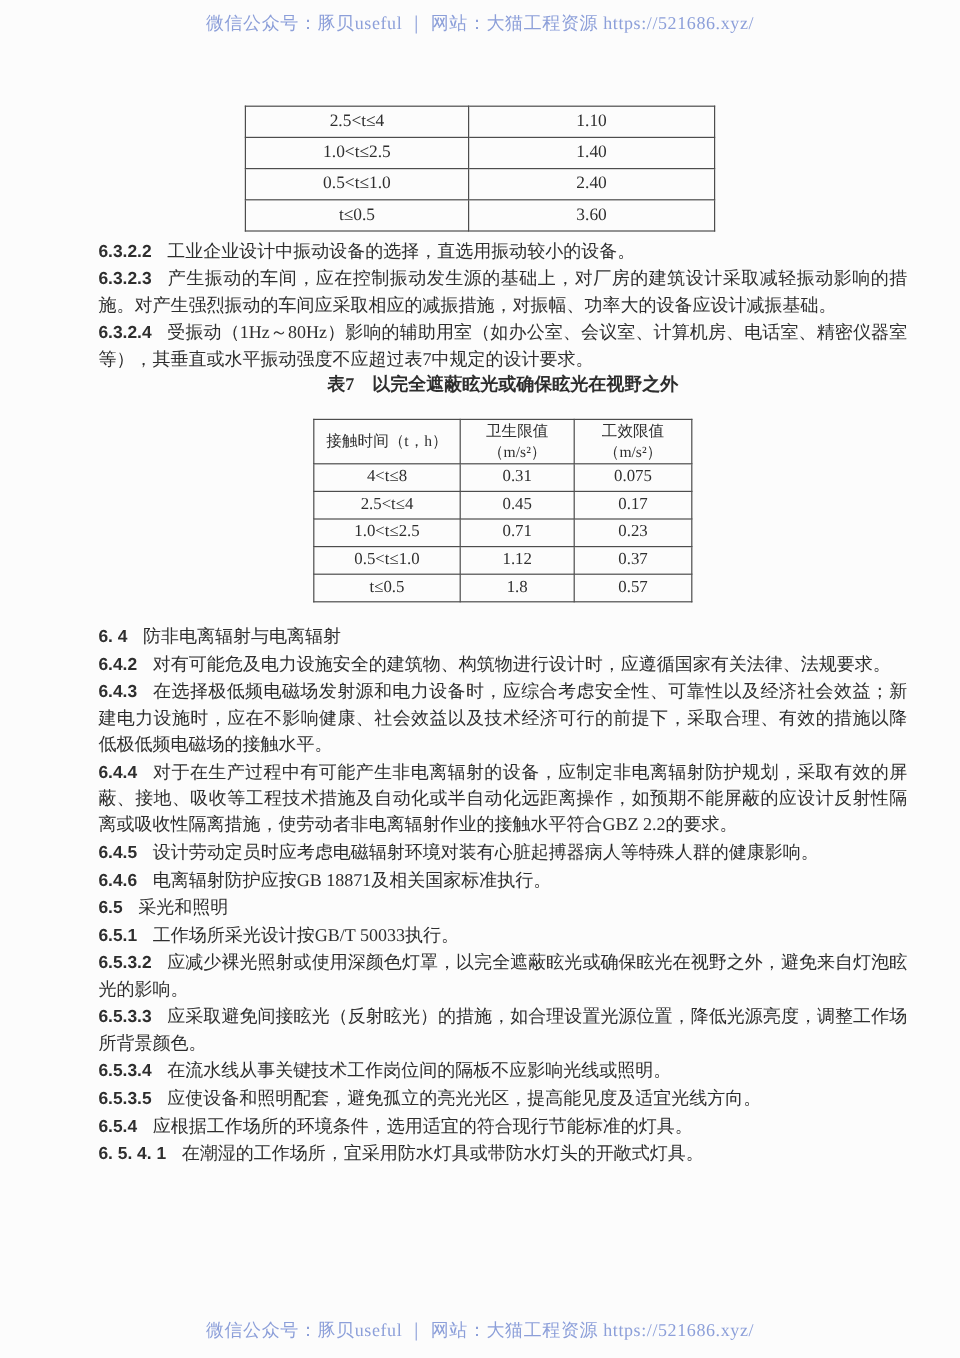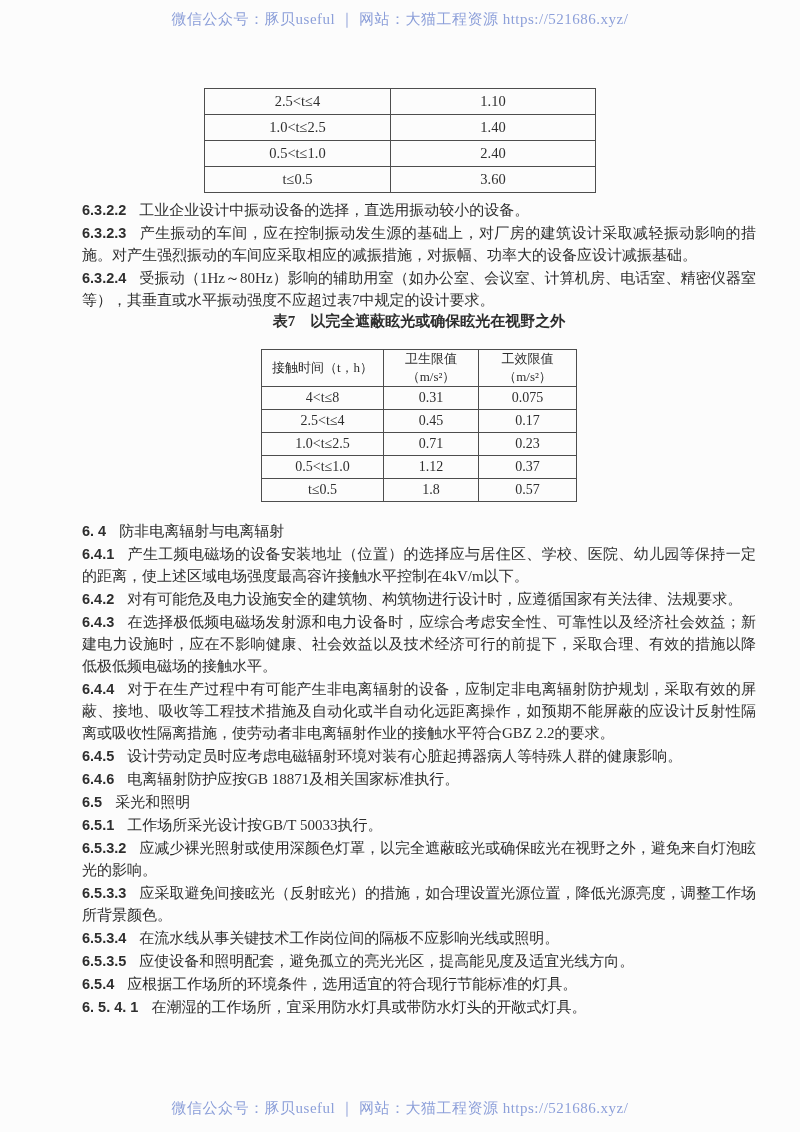--- a/index.html
+++ b/index.html
@@ -141,21 +141,20 @@
           <tr>
             <td class="c0">t≤0.5</td>
             <td class="c1">1.8</td>
             <td class="c2">0.57</td>
           </tr>
         </tbody>
     </table>
 
     <div id="sections2" class="sections-2">
         <p class="para"><span class="num">6. 4</span><span>防非电离辐射与电离辐射</span></p>
-        <p class="para"><span class="num">6.4.1</span><span>产生工频电磁场的设备安装地址（位置）的选择应与居住区、学校、医院、幼儿园等保持一定的距离，使上述区域电场强度最高容许接触水平控制在4kV/m以下。</span></p>
         <p class="para"><span class="num">6.4.2</span><span>对有可能危及电力设施安全的建筑物、构筑物进行设计时，应遵循国家有关法律、法规要求。</span></p>
         <p class="para"><span class="num">6.4.3</span><span>在选择极低频电磁场发射源和电力设备时，应综合考虑安全性、可靠性以及经济社会效益；新建电力设施时，应在不影响健康、社会效益以及技术经济可行的前提下，采取合理、有效的措施以降低极低频电磁场的接触水平。</span></p>
         <p class="para"><span class="num">6.4.4</span><span>对于在生产过程中有可能产生非电离辐射的设备，应制定非电离辐射防护规划，采取有效的屏蔽、接地、吸收等工程技术措施及自动化或半自动化远距离操作，如预期不能屏蔽的应设计反射性隔离或吸收性隔离措施，使劳动者非电离辐射作业的接触水平符合GBZ 2.2的要求。</span></p>
         <p class="para"><span class="num">6.4.5</span><span>设计劳动定员时应考虑电磁辐射环境对装有心脏起搏器病人等特殊人群的健康影响。</span></p>
         <p class="para"><span class="num">6.4.6</span><span>电离辐射防护应按GB 18871及相关国家标准执行。</span></p>
         <p class="para"><span class="num">6.5</span><span>采光和照明</span></p>
         <p class="para"><span class="num">6.5.1</span><span>工作场所采光设计按GB/T 50033执行。</span></p>
         <p class="para"><span class="num">6.5.3.2</span><span>应减少裸光照射或使用深颜色灯罩，以完全遮蔽眩光或确保眩光在视野之外，避免来自灯泡眩光的影响。</span></p>
         <p class="para"><span class="num">6.5.3.3</span><span>应采取避免间接眩光（反射眩光）的措施，如合理设置光源位置，降低光源亮度，调整工作场所背景颜色。</span></p>
         <p class="para"><span class="num">6.5.3.4</span><span>在流水线从事关键技术工作岗位间的隔板不应影响光线或照明。</span></p>

